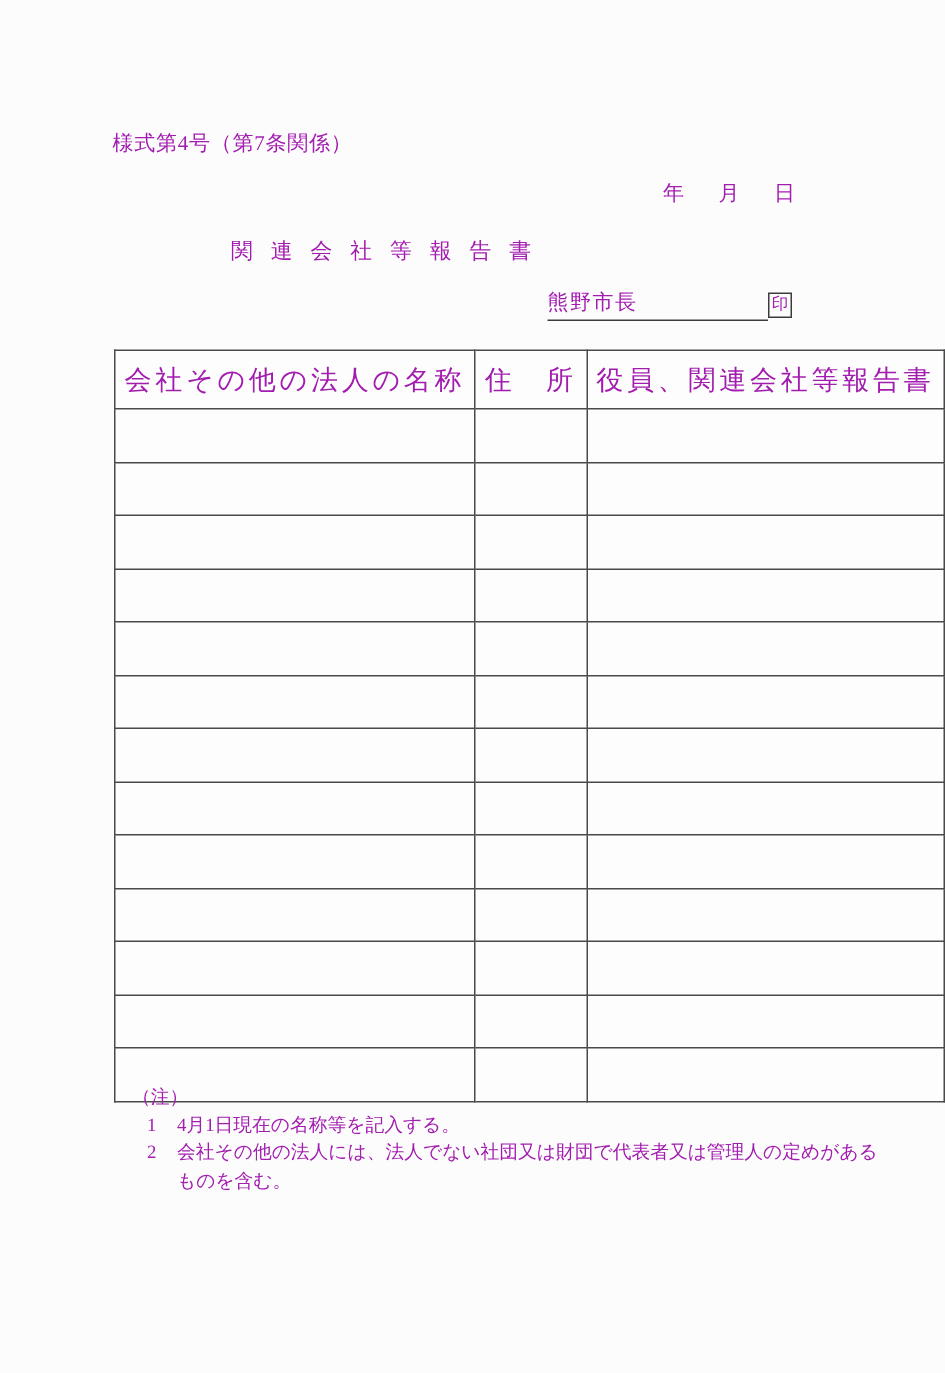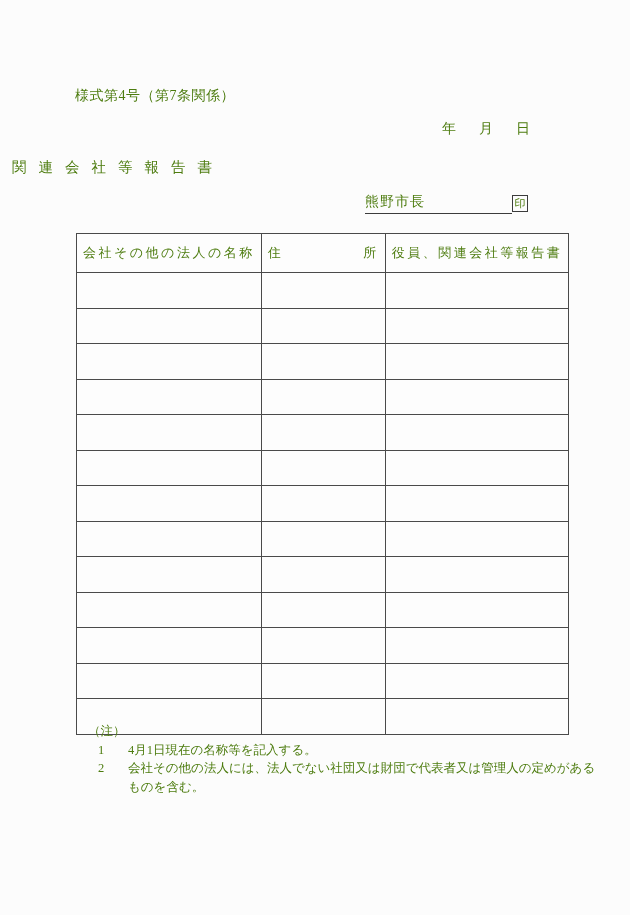--- a/index.html
+++ b/index.html
@@ -6,21 +6,21 @@
     margin: 0;
     padding: 0;
     background: #ffffff;
   }
   .page {
     position: relative;
     width: 630px;
     height: 915px;
     background: #fcfcfc;
     font-family: "Liberation Serif", "DejaVu Serif", serif;
-    color: #4d7c0f;
+    color: #a21caf;
     overflow: hidden;
   }
   .form-number {
     position: absolute;
     left: 75px;
     top: 87px;
     font-size: 14px;
     letter-spacing: 0.5px;
     white-space: nowrap;
   }
@@ -31,20 +31,21 @@
     display: flex;
     gap: 23px;
     font-size: 14px;
     white-space: nowrap;
   }
   .doc-title {
     position: absolute;
     left: 0;
     top: 158px;
     width: 508px;
+    text-align: center;
     font-size: 14.5px;
     letter-spacing: 12px;
     text-indent: 12px;
     white-space: nowrap;
   }
   .addressee-line {
     position: absolute;
     left: 365px;
     top: 192px;
     display: flex;
@@ -79,21 +80,21 @@
     table-layout: fixed;
     background: #fdfdfd;
   }
   .report-table th, .report-table td {
     border: 1px solid #4a4a4a;
     padding: 0;
   }
   .report-table th {
     height: 38px;
     font-weight: normal;
-    font-size: 13px;
+    font-size: 18px;
     letter-spacing: 2.5px;
     text-align: right;
     padding: 0 6px;
     white-space: nowrap;
   }
   .report-table td {
     height: 34.5px;
   }
   .th-split {
     display: flex;
@@ -113,21 +114,20 @@
   }
   .note-num {
     width: 30px;
     padding-left: 10px;
     box-sizing: border-box;
     flex: 0 0 auto;
   }
   .note-text {
     width: 468px;
     word-break: break-all;
-    margin-left: 10px;
   }
 </style>
 </head>
 <body>
 
 <div class="page">
 
   <div class="form-number">様式第4号（第7条関係）</div>
 
   <div class="date-line">

